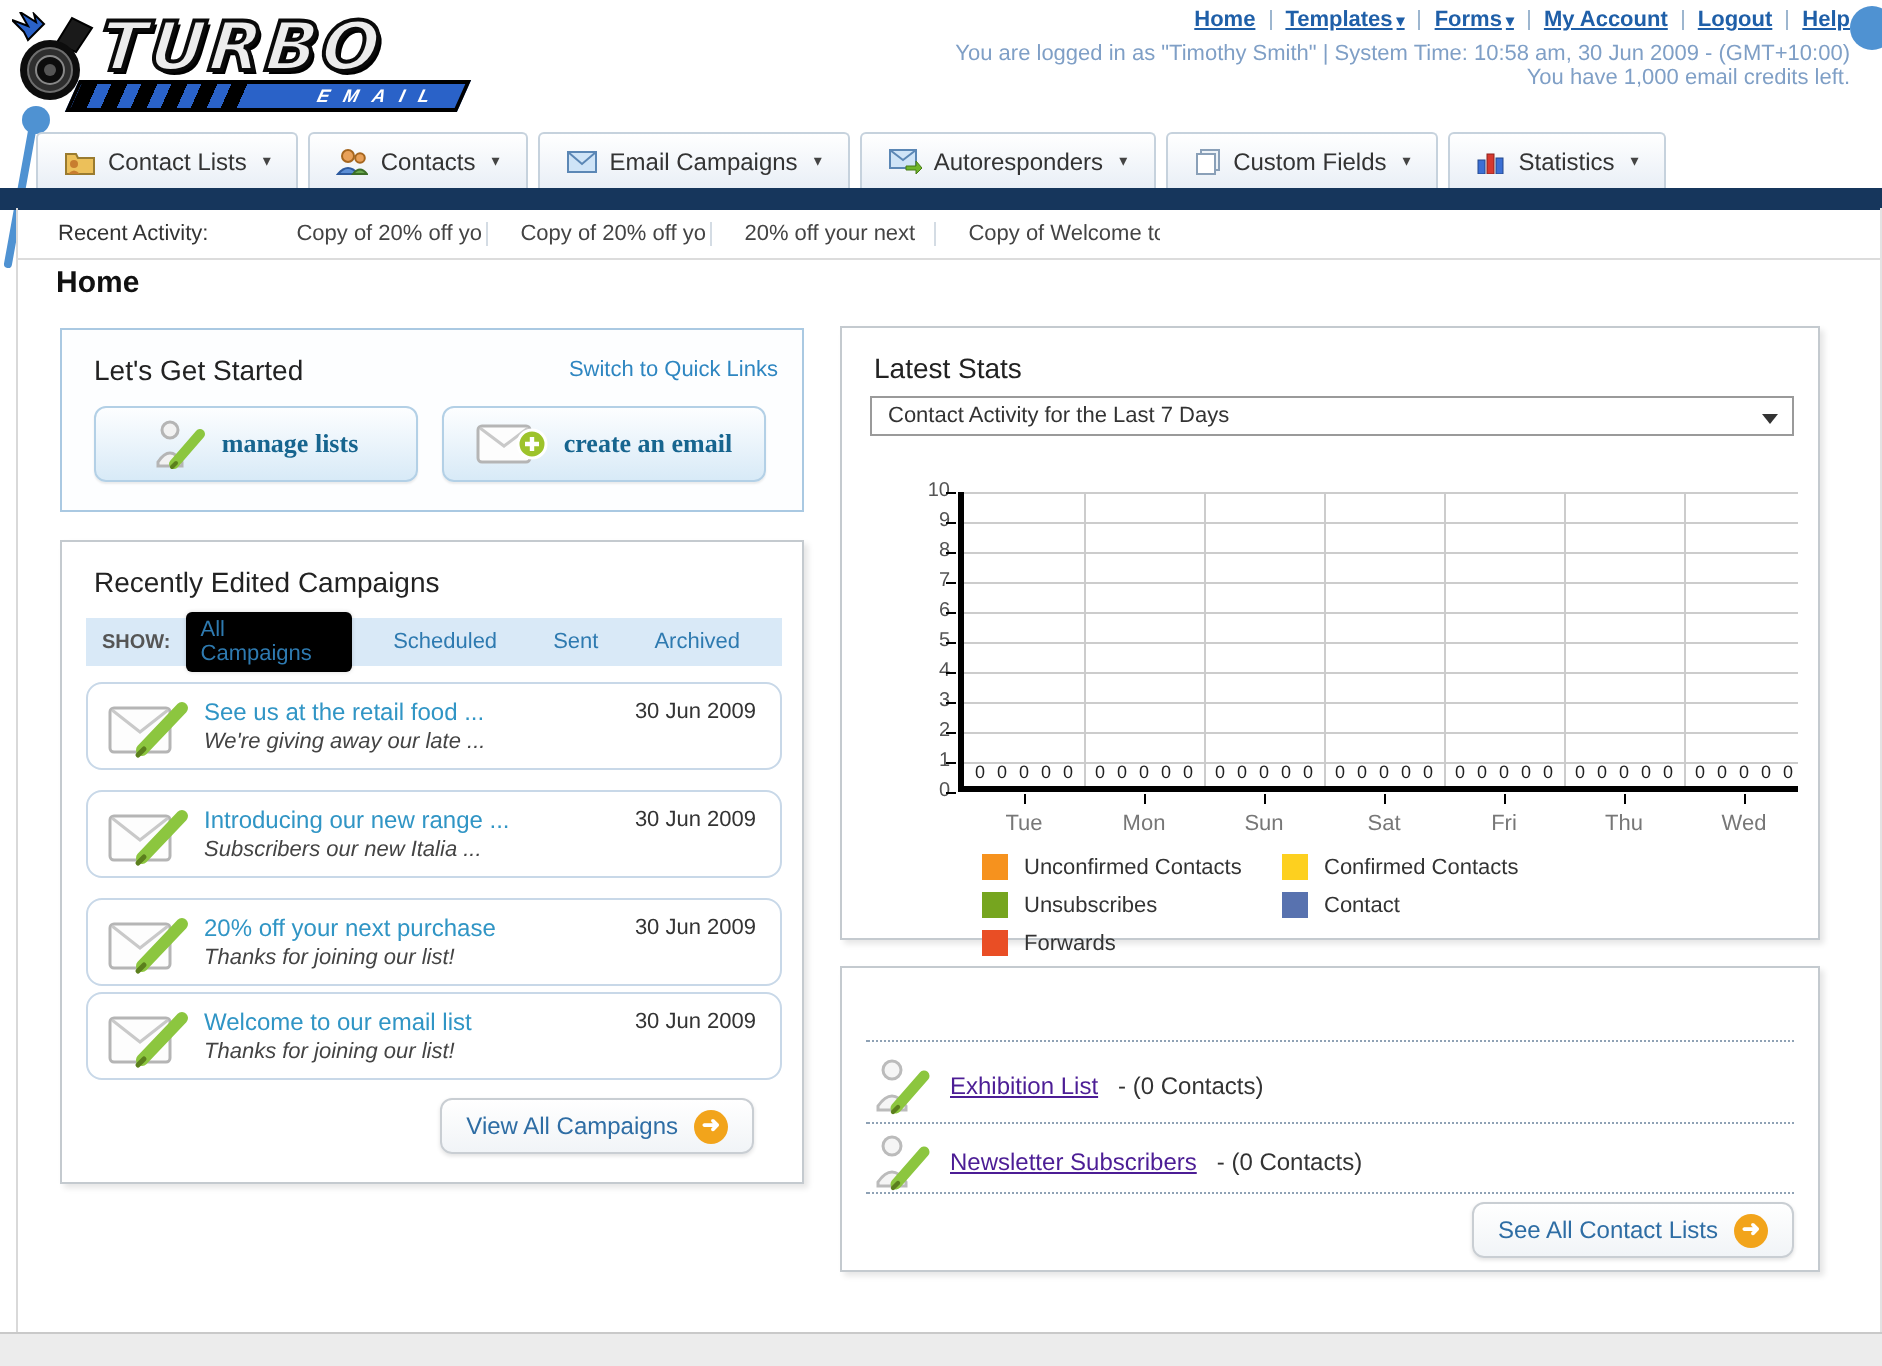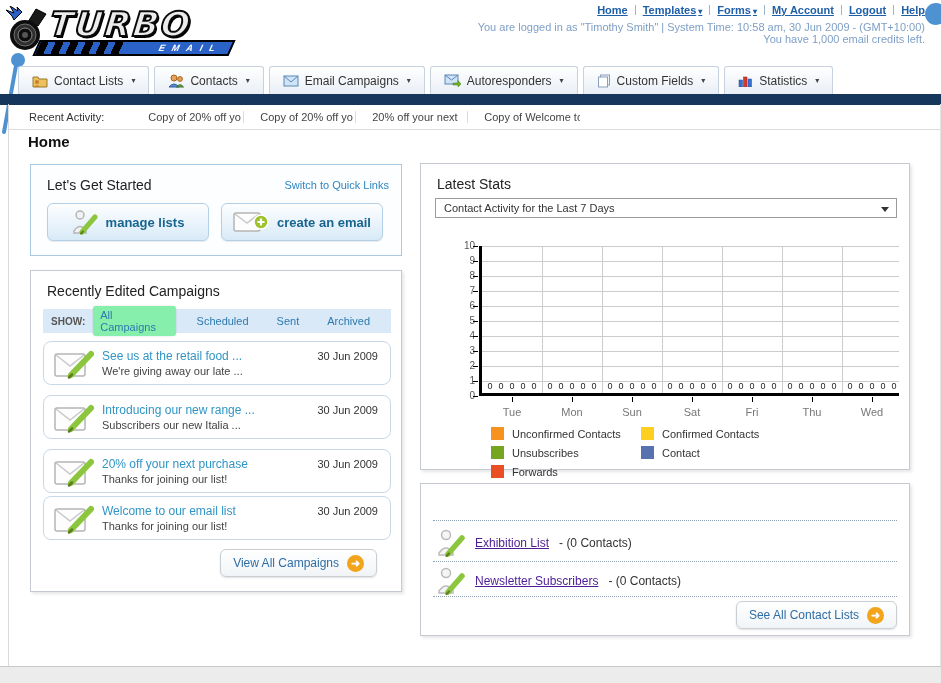--- a/index.html
+++ b/index.html
@@ -56,34 +56,34 @@
   
   .panel { position:absolute; background:#fff; border:1px solid #c4cacf;
     box-shadow:2px 2px 3px rgba(0,0,0,0.10); }
   .panel-title { position:absolute; left:16px; top:12px; font-size:14px; color:#222; }
 
   .gs-panel { left:30px; top:164px; width:372px; height:92px; background:#fdfeff; border:1px solid #aac9e2; box-shadow:none; }
   .gs-switch { position:absolute; right:12px; top:14px; font-size:11px; color:#2e86c1; cursor:pointer; }
   .gs-btn { position:absolute; top:38px; width:162px; height:38px; display:flex; align-items:center;
     justify-content:center; gap:8px; background:linear-gradient(#fdfeff,#d8eaf7);
     border:1px solid #b3d0e6; border-radius:6px; font-size:13px; font-weight:bold; color:#17658f;
-    cursor:pointer; box-shadow:0 1px 1px rgba(0,0,0,0.08); }
+    cursor:pointer; box-shadow:0 1px 1px rgba(0,0,0,0.08);font-family:Liberation Serif, serif; }
   .gs-btn.b1 { left:16px; } .gs-btn.b2 { left:190px; }
 
   .camp-panel { left:30px; top:270px; width:372px; height:322px; }
   .show-bar { position:absolute; left:12px; top:38px; width:348px; height:24px; background:#d9e9f7;
     display:flex; align-items:center; font-size:11px; }
   .show-label { margin-left:8px; margin-right:8px; font-size:10px; font-weight:bold; color:#555; }
   .show-filter { margin-right:14px; color:#2e7ab0; cursor:pointer; padding:3px 7px; }
-  .show-filter.active { background:#86efac; border-radius:3px; color:#2e7ab0; box-shadow:0 0 2px rgba(0,0,0,0.15); }
+  .show-filter.active { background:#000000; border-radius:3px; color:#2e7ab0; box-shadow:0 0 2px rgba(0,0,0,0.15); }
   .camp-item { position:absolute; left:12px; width:348px; height:44px; border:1px solid #c8d8e8;
     border-radius:8px; background:#fff; cursor:pointer; }
   .camp-ic { position:absolute; left:10px; top:6px; }
   .camp-title { position:absolute; left:58px; top:7px; font-size:12px; color:#3095c5; cursor:pointer; }
-  .camp-sub { position:absolute; left:58px; top:23px; font-size:11px; color:#444; }
+  .camp-sub { position:absolute; left:58px; top:23px; font-size:11px; color:#444;font-style:italic; }
   .camp-date { position:absolute; right:12px; top:8px; font-size:11px; color:#333; }
   .view-btn { position:absolute; height:28px; display:flex; align-items:center; gap:8px; padding:0 12px;
     background:linear-gradient(#fff,#f1f4f7); border:1px solid #c9ced3; border-radius:6px;
     font-size:12px; color:#2e6da4; cursor:pointer; box-shadow:0 1px 2px rgba(0,0,0,0.12); }
   .camp-view { right:24px; top:278px; }
   .orange-circle { width:17px; height:17px; border-radius:50%; background:#f2a41b;
     color:#fff; font-size:11px; line-height:17px; text-align:center; font-weight:bold; }
 
   .stats-panel { left:420px; top:163px; width:490px; height:307px; }
   .stats-select { position:absolute; left:14px; top:34px; width:462px; height:20px; background:#fff;

